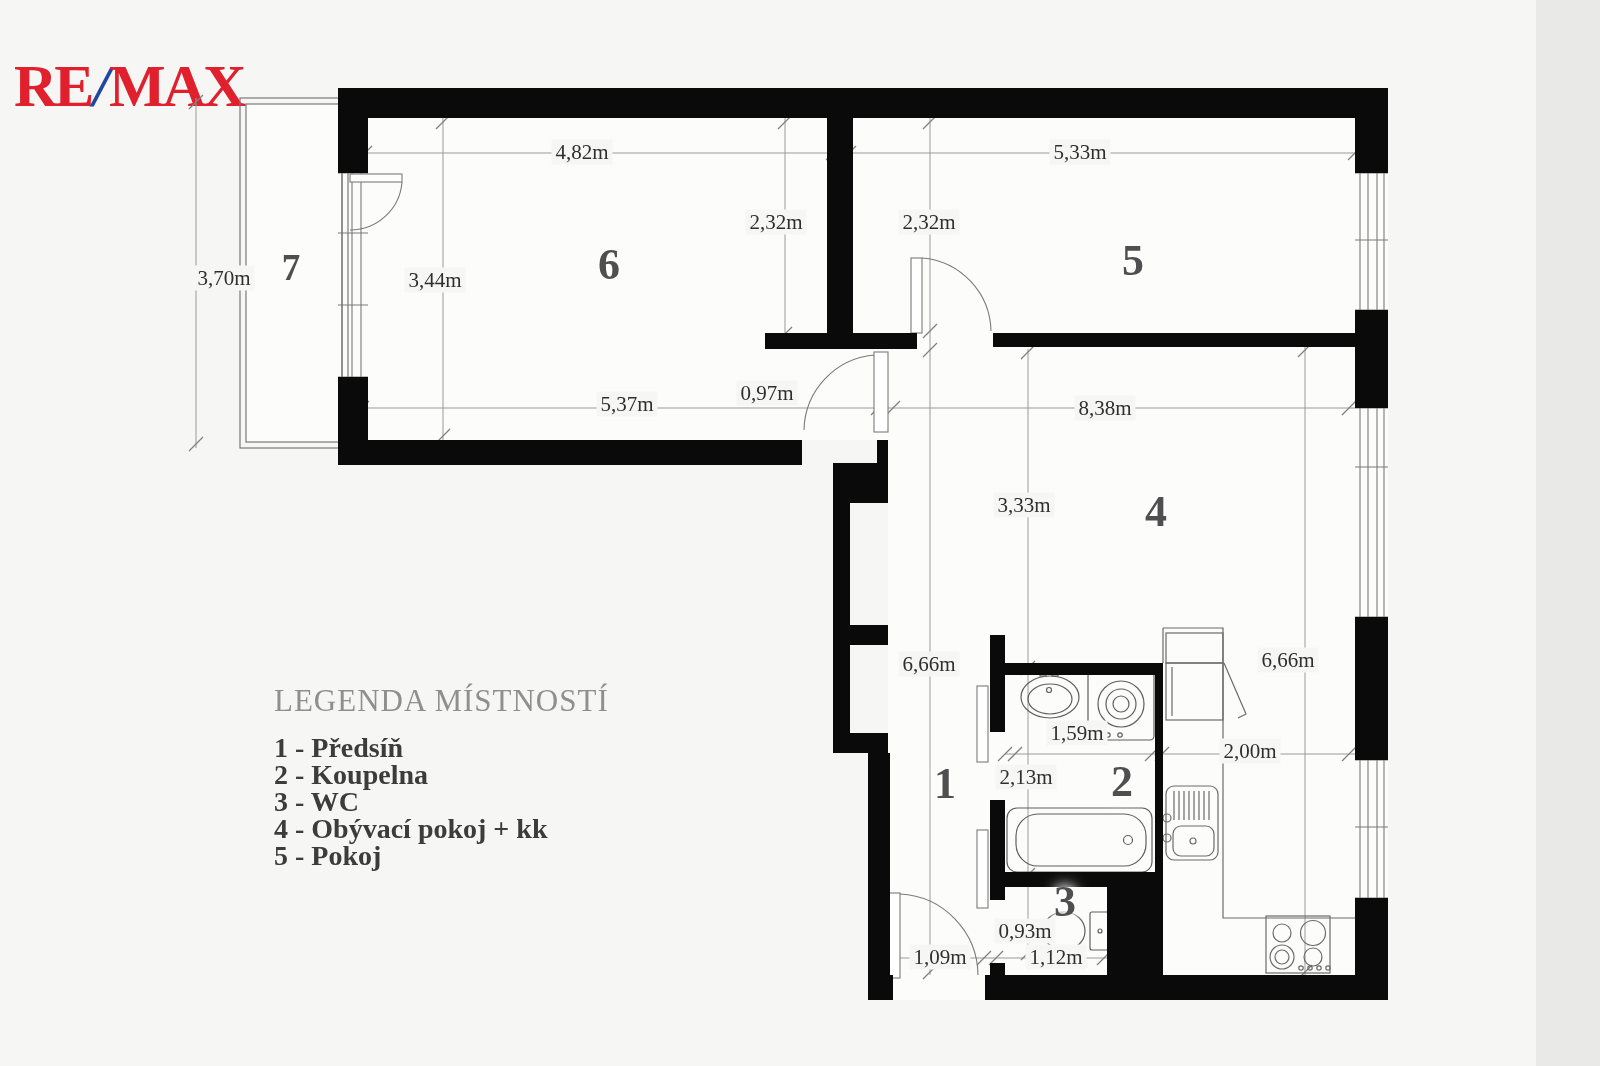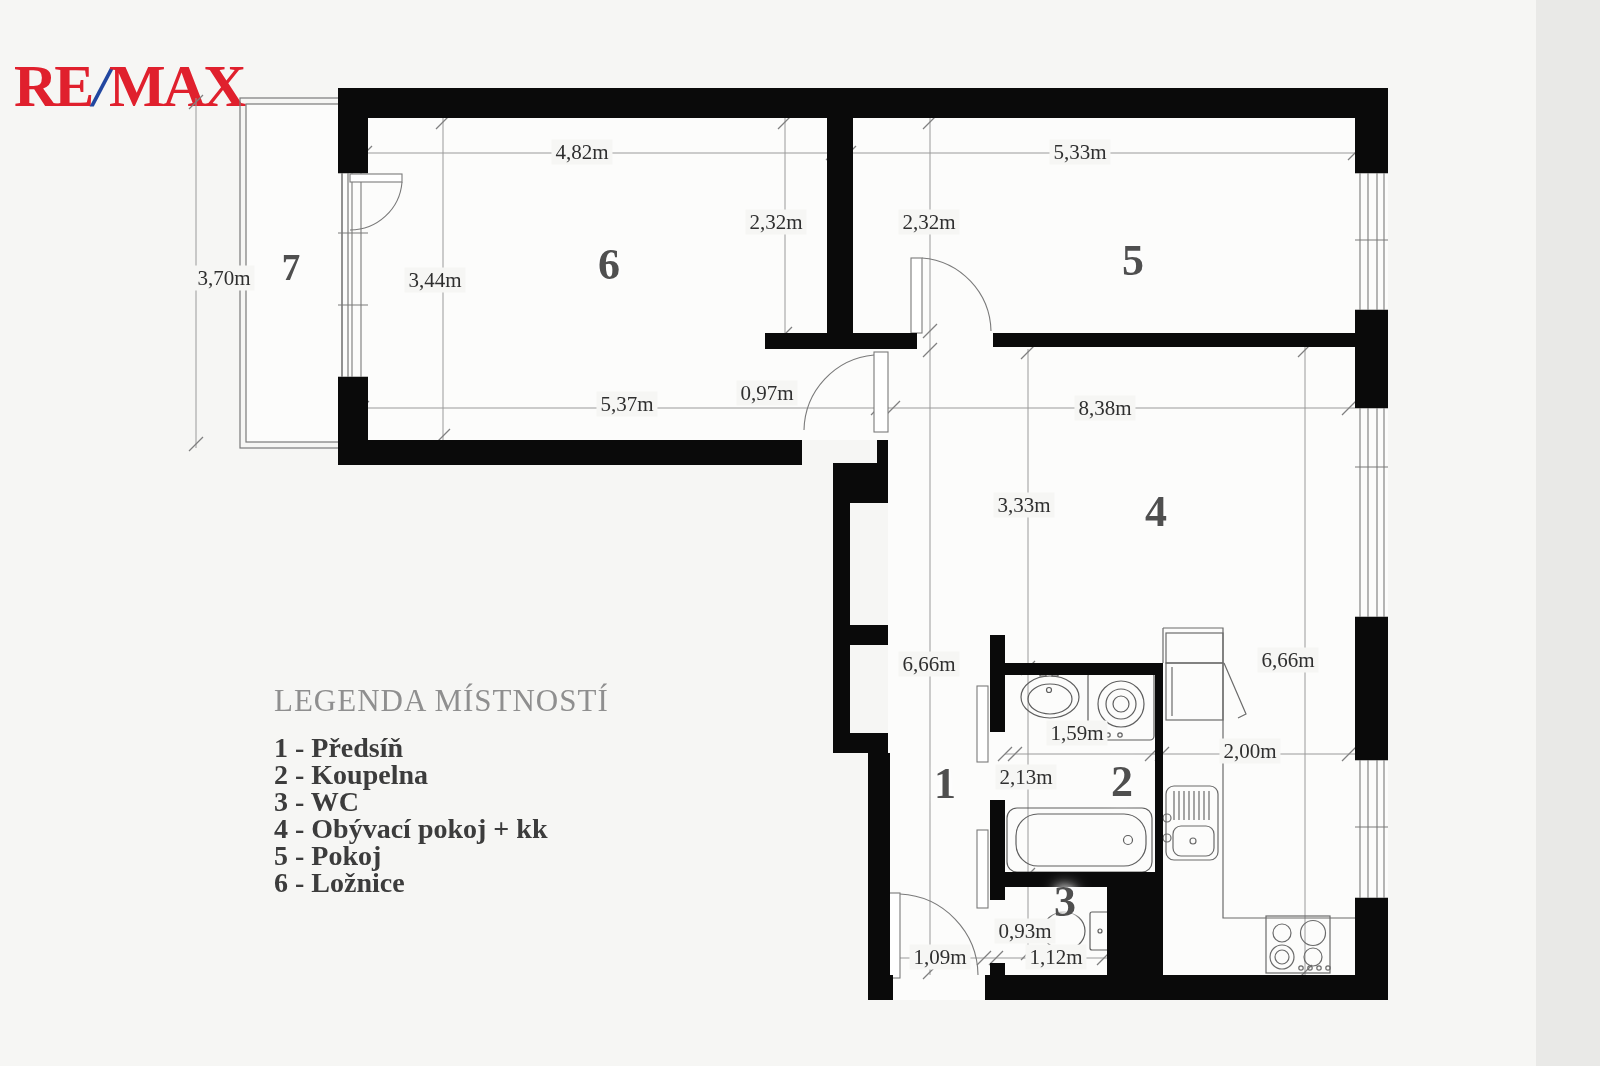--- a/index.html
+++ b/index.html
@@ -207,21 +207,20 @@
   </svg>
 
   <div id="legend">
     <div class="legend-title">LEGENDA MÍSTNOSTÍ</div>
     <div id="legend-items">
         <div class="legend-item">1 - Předsíň</div>
         <div class="legend-item">2 - Koupelna</div>
         <div class="legend-item">3 - WC</div>
         <div class="legend-item">4 - Obývací pokoj + kk</div>
         <div class="legend-item">5 - Pokoj</div>
-        <div class="legend-item">6 - Ložnice</div>
       </div>
   </div>
 
   <div id="labels">
       <div class="dim-label" style="left: 582px; top: 152px;">4,82m</div>
       <div class="dim-label" style="left: 1080px; top: 152px;">5,33m</div>
       <div class="dim-label" style="left: 776px; top: 222px;">2,32m</div>
       <div class="dim-label" style="left: 929px; top: 222px;">2,32m</div>
       <div class="dim-label" style="left: 212px; top: 278px; margin-left: 12px;">3,70m</div>
       <div class="dim-label" style="left: 435px; top: 280px;">3,44m</div>

